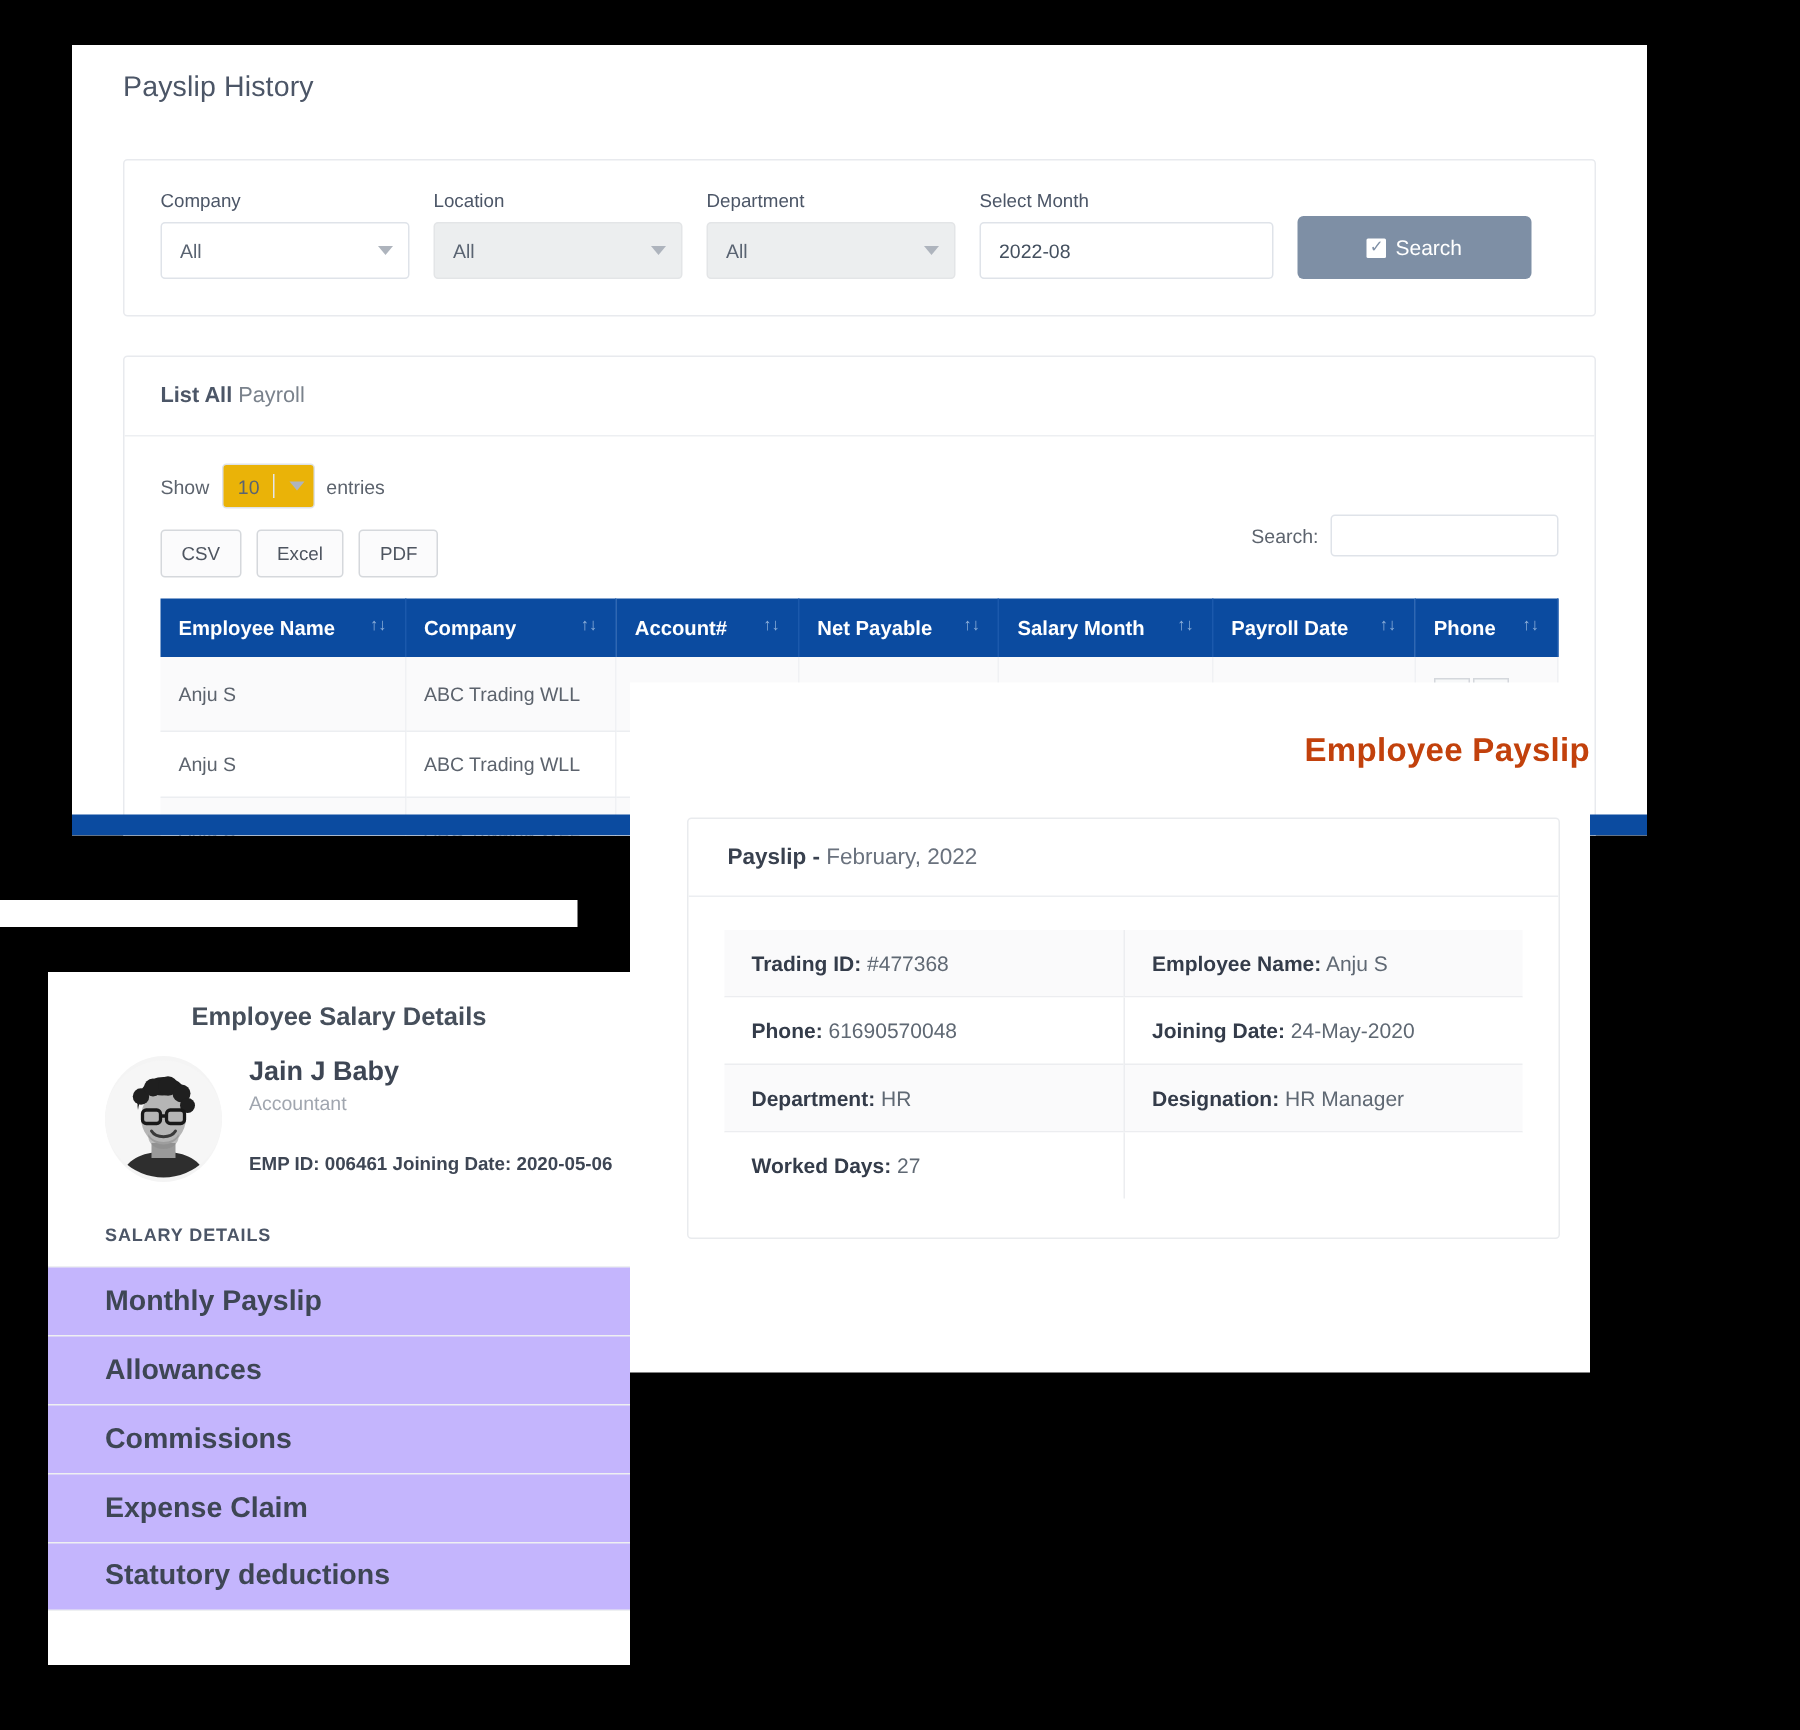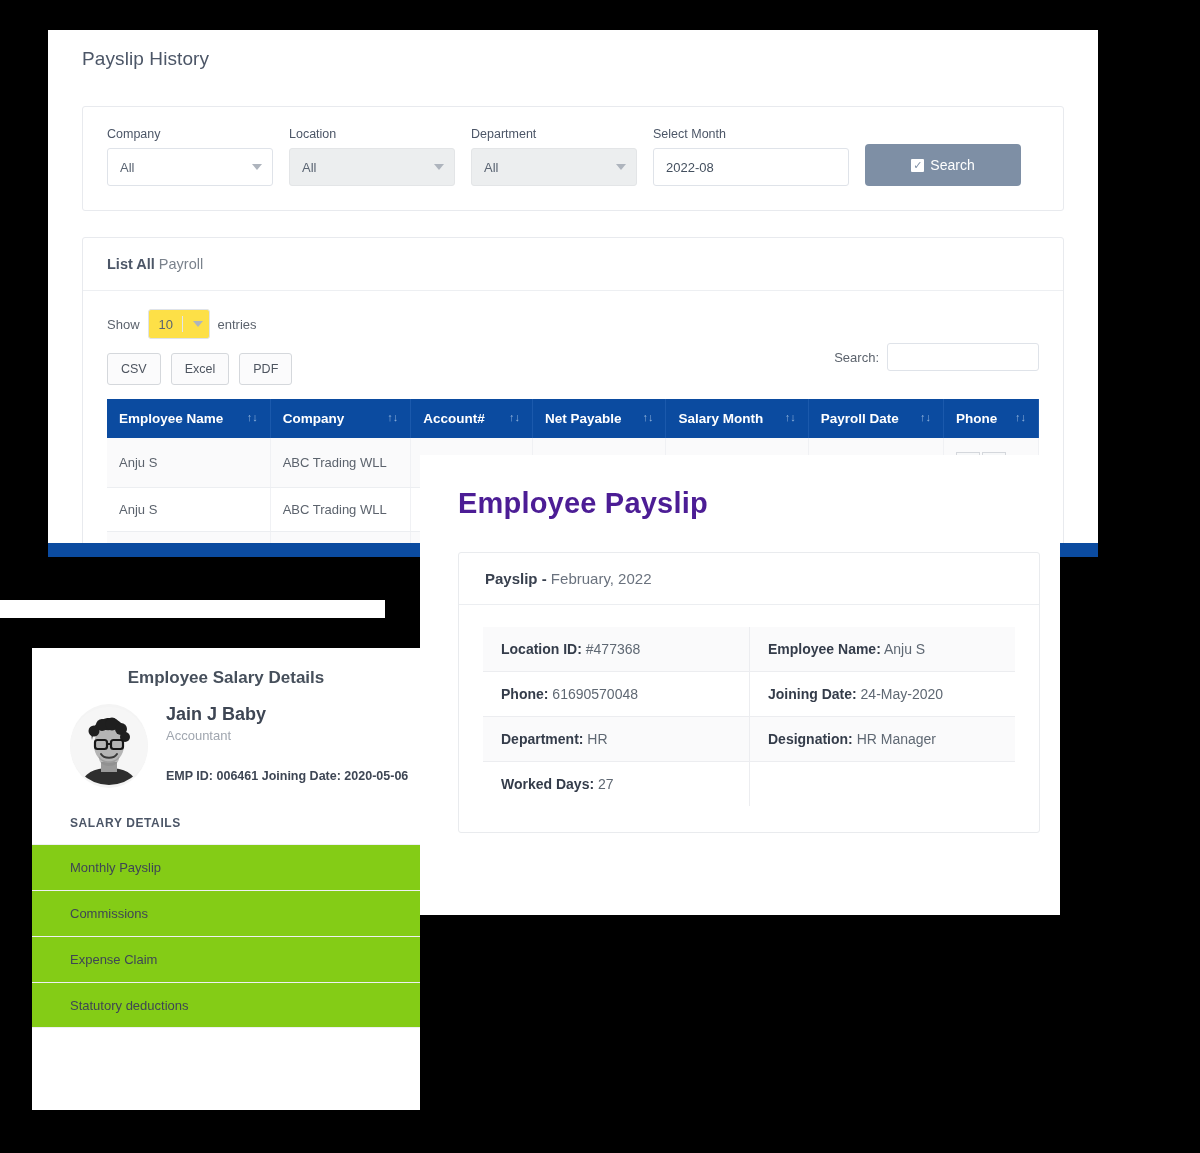--- a/index.html
+++ b/index.html
@@ -76,21 +76,21 @@
     padding: 18px 24px; border-bottom: 1px solid #edeff2;
     font-size: 14.5px; color: #7a828c;
   }
   .list-card-head b { color: #4c5667; font-weight: bold; }
   .list-card-body { padding: 18px 24px 0 24px; position: relative; }
 
   .show-row { display: flex; align-items: center; gap: 8px; font-size: 13px; color: #5c636d; }
   .show-sel {
     width: 62px; height: 30px; border: 1px solid #dfe3e9; border-radius: 3px;
     display: flex; align-items: center; justify-content: space-between;
-    padding: 0 6px 0 10px; font-size: 13px; color: #5a6472; background:#fde047;
+    padding: 0 6px 0 10px; font-size: 13px; color: #5a6472; background:#eab308;
   }
   .show-sep { width:1px;height:16px;background:#e3e6ea; }
 
   .btn-row { display: flex; gap: 10px; margin-top: 14px; }
   .xbtn {
     min-width: 50px; height: 32px; padding: 0 13px;
     border: 1px solid #d5d8dc; border-radius: 3px;
     background: #fbfbfc; font-size: 12.5px; color: #4e5560;
     display: flex; align-items: center; justify-content: center; cursor: pointer;
   }
@@ -158,34 +158,34 @@
   .emp-role { font-size: 13px; color: #a0a6af; margin-top: 3px; }
   .emp-meta { font-size: 12.5px; font-weight: bold; color: #3e4654; margin-top: 26px; white-space: nowrap; }
   .emp-meta .lab { color: #3e4654; }
   .sd-head {
     font-size: 12px; font-weight: bold; color: #4c5667;
     letter-spacing: .6px; padding: 28px 0 0 38px;
   }
   .sd-list { margin-top: 14px; }
   .sd-item {
     height: 46px; display: flex; align-items: center;
-    padding-left: 38px; font-size: 13px; font-weight: normal; color: #3e4654;
-    border-top: 1px solid #eef0f2; background: #84cc16; cursor: pointer;
+    padding-left: 38px; font-size: 19px; font-weight: bold; color: #3e4654;
+    border-top: 1px solid #eef0f2; background: #c4b5fd; cursor: pointer;
   }
   .sd-item:last-child { border-bottom: 1px solid #eef0f2; }
 
   
   .panel-payslip {
     position: absolute; left: 420px; top: 455px;
     width: 640px; height: 460px;
     background: #ffffff; overflow: hidden;
   }
   .payslip-title {
-    font-size: 29px; font-weight: bold; color: #4c1d95;
-    padding: 32px 0 0 38px; letter-spacing: .2px;
+    font-size: 22px; font-weight: bold; color: #c2410c;
+    padding: 32px 0 0 38px; letter-spacing: .2px; text-align: right;
   }
   .payslip-card {
     margin: 32px 20px 0 38px;
     border: 1px solid #e9ebee; border-radius: 3px; overflow: hidden;
   }
   .payslip-card-head {
     padding: 17px 26px; border-bottom: 1px solid #eceef1;
     font-size: 15px; color: #6a727e;
   }
   .payslip-card-head b { color: #39414f; font-weight: bold; }
@@ -386,39 +386,40 @@
           <span class="lab">Joining Date:</span>
           <span>2020-05-06</span>
         </div>
       </div>
     </div>
 
     <div class="sd-head">SALARY DETAILS</div>
 
     <div class="sd-list">
       <div class="sd-item">Monthly Payslip</div>
+      <div class="sd-item">Allowances</div>
       <div class="sd-item">Commissions</div>
       <div class="sd-item">Expense Claim</div>
       <div class="sd-item">Statutory deductions</div>
     </div>
   </div>
 
   <div class="panel-payslip">
     <div class="payslip-title">Employee Payslip</div>
 
     <div class="payslip-card">
       <div class="payslip-card-head">
         <b>Payslip -</b><span> February, 2022</span>
       </div>
 
       <div class="payslip-card-body">
         <div class="info-grid">
 
           <div class="info-cell shaded">
-            <b>Location ID:</b><span> #477368</span>
+            <b>Trading ID:</b><span> #477368</span>
           </div>
           <div class="info-cell shaded r">
             <b>Employee Name:</b><span> Anju S</span>
           </div>
 
           <div class="info-cell plain">
             <b>Phone:</b><span> 61690570048</span>
           </div>
           <div class="info-cell plain r">
             <b>Joining Date:</b><span> 24-May-2020</span>

